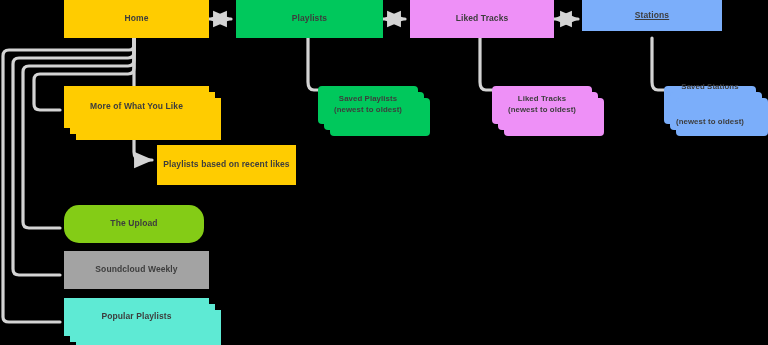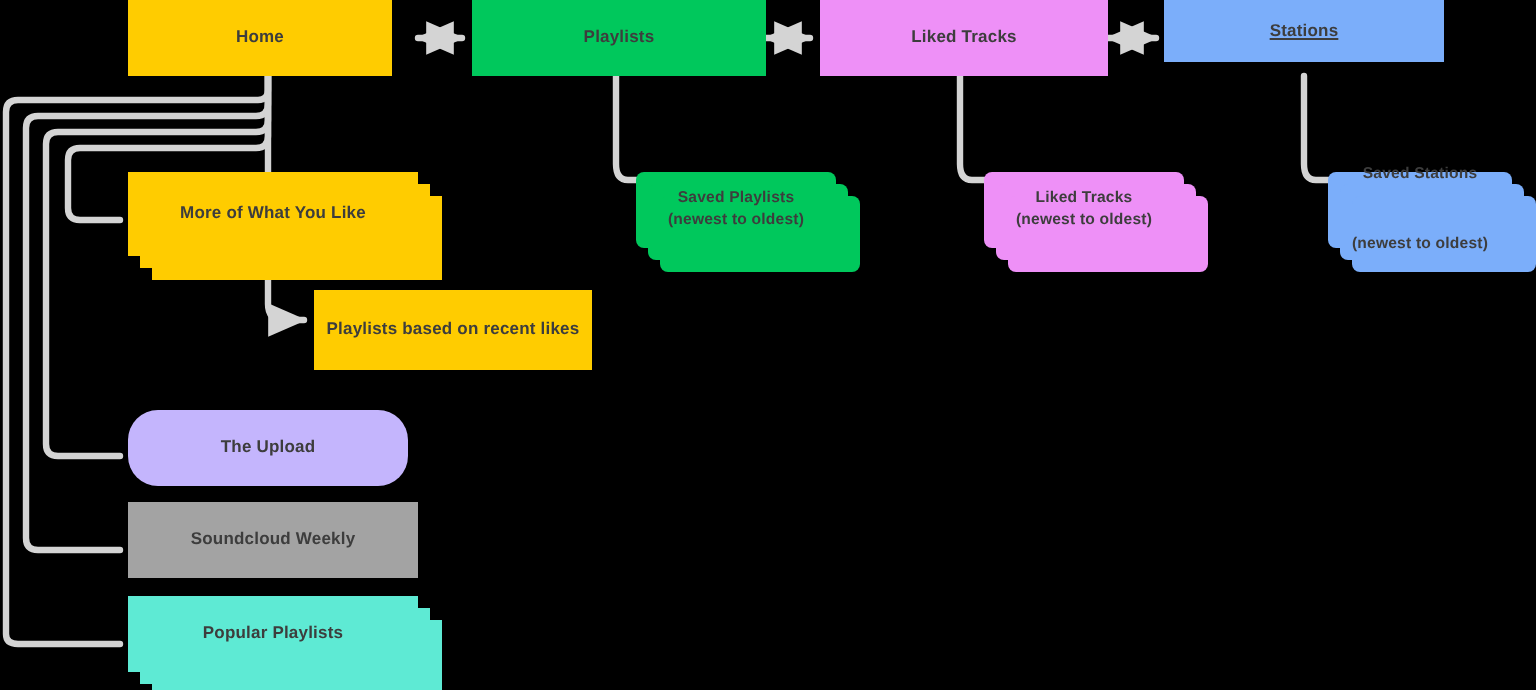--- a/index.html
+++ b/index.html
@@ -88,21 +88,21 @@
       <path d="M134,128 L134,152 Q134,160 142,160 L152,160" marker-end="url(#arrowEnd)"></path>
 
       <path d="M308,38 L308,82 Q308,90 314,90 L318,90"></path>
 
       <path d="M480,38 L480,82 Q480,90 486,90 L492,90"></path>
 
       <path d="M652,38 L652,82 Q652,90 658,90 L664,90"></path>
     </g>
   </svg>
 
-  <div class="node top-node" style="left:64px; top:0px; width:132px; height:38px; background:#FFCC00;">
+  <div class="node top-node" style="left:64px; top:0px; width:145px; height:38px; background:#FFCC00;">
     <span>Home</span>
   </div>
 
   <div class="node top-node" style="left:236px; top:0px; width:147px; height:38px; background:#00C85C;">
     <span>Playlists</span>
   </div>
 
   <div class="node top-node" style="left:410px; top:0px; width:144px; height:38px; background:#EE90F7;">
     <span>Liked Tracks</span>
   </div>
@@ -112,21 +112,21 @@
   </div>
 
   <div class="node stack" style="left:64px; top:86px; width:145px; height:42px; background:#FFCC00;">
     <span>More of What You Like</span>
   </div>
 
   <div class="node" style="left:157px; top:145px; width:139px; height:40px; background:#FFCC00;">
     <span>Playlists based on recent likes</span>
   </div>
 
-  <div class="node" style="left:64px; top:205px; width:140px; height:38px; background:#c4b5fd;border-radius:15px;">
+  <div class="node" style="left:64px; top:205px; width:140px; height:38px; background:#84cc16;border-radius:15px;">
     <span>The Upload</span>
   </div>
 
   <div class="node" style="left:64px; top:251px; width:145px; height:38px; background:#a3a3a3;">
     <span>Soundcloud Weekly</span>
   </div>
 
   <div class="node stack" style="left:64px; top:298px; width:145px; height:38px; background:#5eead4;">
     <span>Popular Playlists</span>
   </div>

